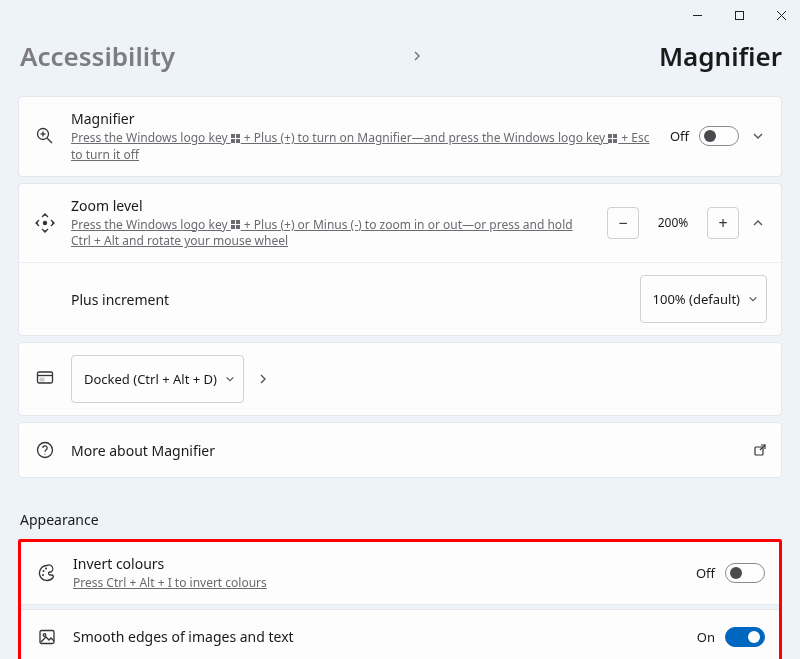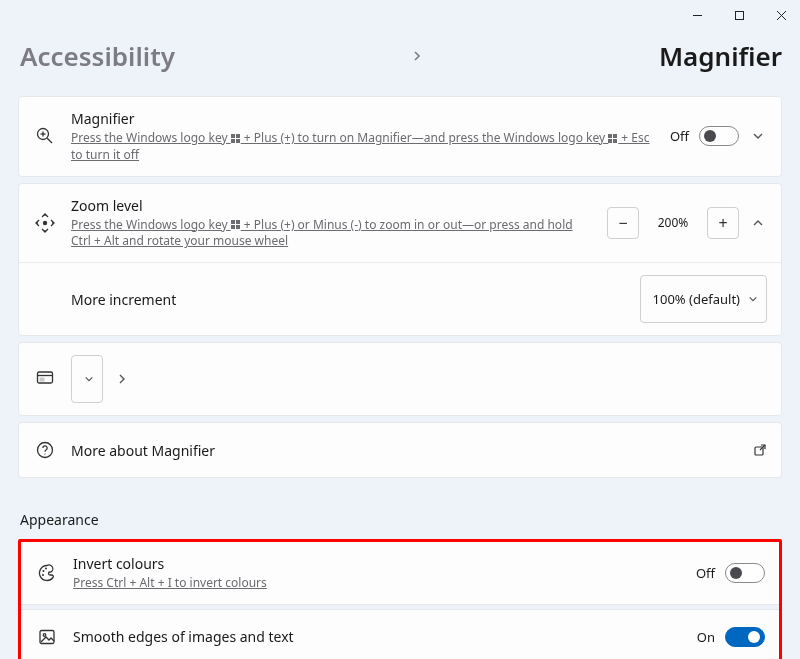--- a/index.html
+++ b/index.html
@@ -223,21 +223,21 @@
         <span class="chevron">
           <svg width="12" height="12" viewBox="0 0 12 12">
               <polyline points="2,8 6,4 10,8" fill="none" stroke="#555" stroke-width="1.4"></polyline>
             </svg>
         </span>
       </div>
     </div>
     <div class="row">
       <div class="icon-slot empty"></div>
       <div class="text-col">
-        <div class="title">More increment</div>
+        <div class="title">Plus increment</div>
       </div>
       <div class="controls">
         <div class="dropdown">
           <span class="dd-text">100% (default)</span>
           <span class="dd-caret">
             <svg width="10" height="10" viewBox="0 0 12 12">
                 <polyline points="2,4 6,8 10,4" fill="none" stroke="#555" stroke-width="1.4"></polyline>
               </svg>
           </span>
         </div>
@@ -249,20 +249,21 @@
     <div class="row">
       <div class="icon-slot">
         <svg width="20" height="20" viewBox="0 0 20 20" fill="none" stroke="currentColor" stroke-width="1.3">
           <rect x="2.5" y="3" width="15" height="11" rx="1.5"></rect>
           <line x1="2.5" y1="6.5" x2="17.5" y2="6.5"></line>
           <rect x="4.5" y="8.5" width="5" height="4" fill="currentColor" opacity="0.25" stroke="none"></rect>
         </svg>
       </div>
       <div class="controls">
         <div class="dropdown">
+          <span class="dd-text">Docked (Ctrl + Alt + D)</span>
           <span class="dd-caret">
             <svg width="10" height="10" viewBox="0 0 12 12">
                 <polyline points="2,4 6,8 10,4" fill="none" stroke="#555" stroke-width="1.4"></polyline>
               </svg>
           </span>
         </div>
         <span class="chevron">
           <svg width="12" height="12" viewBox="0 0 12 12">
               <polyline points="4,2 8,6 4,10" fill="none" stroke="#555" stroke-width="1.4"></polyline>
             </svg>

